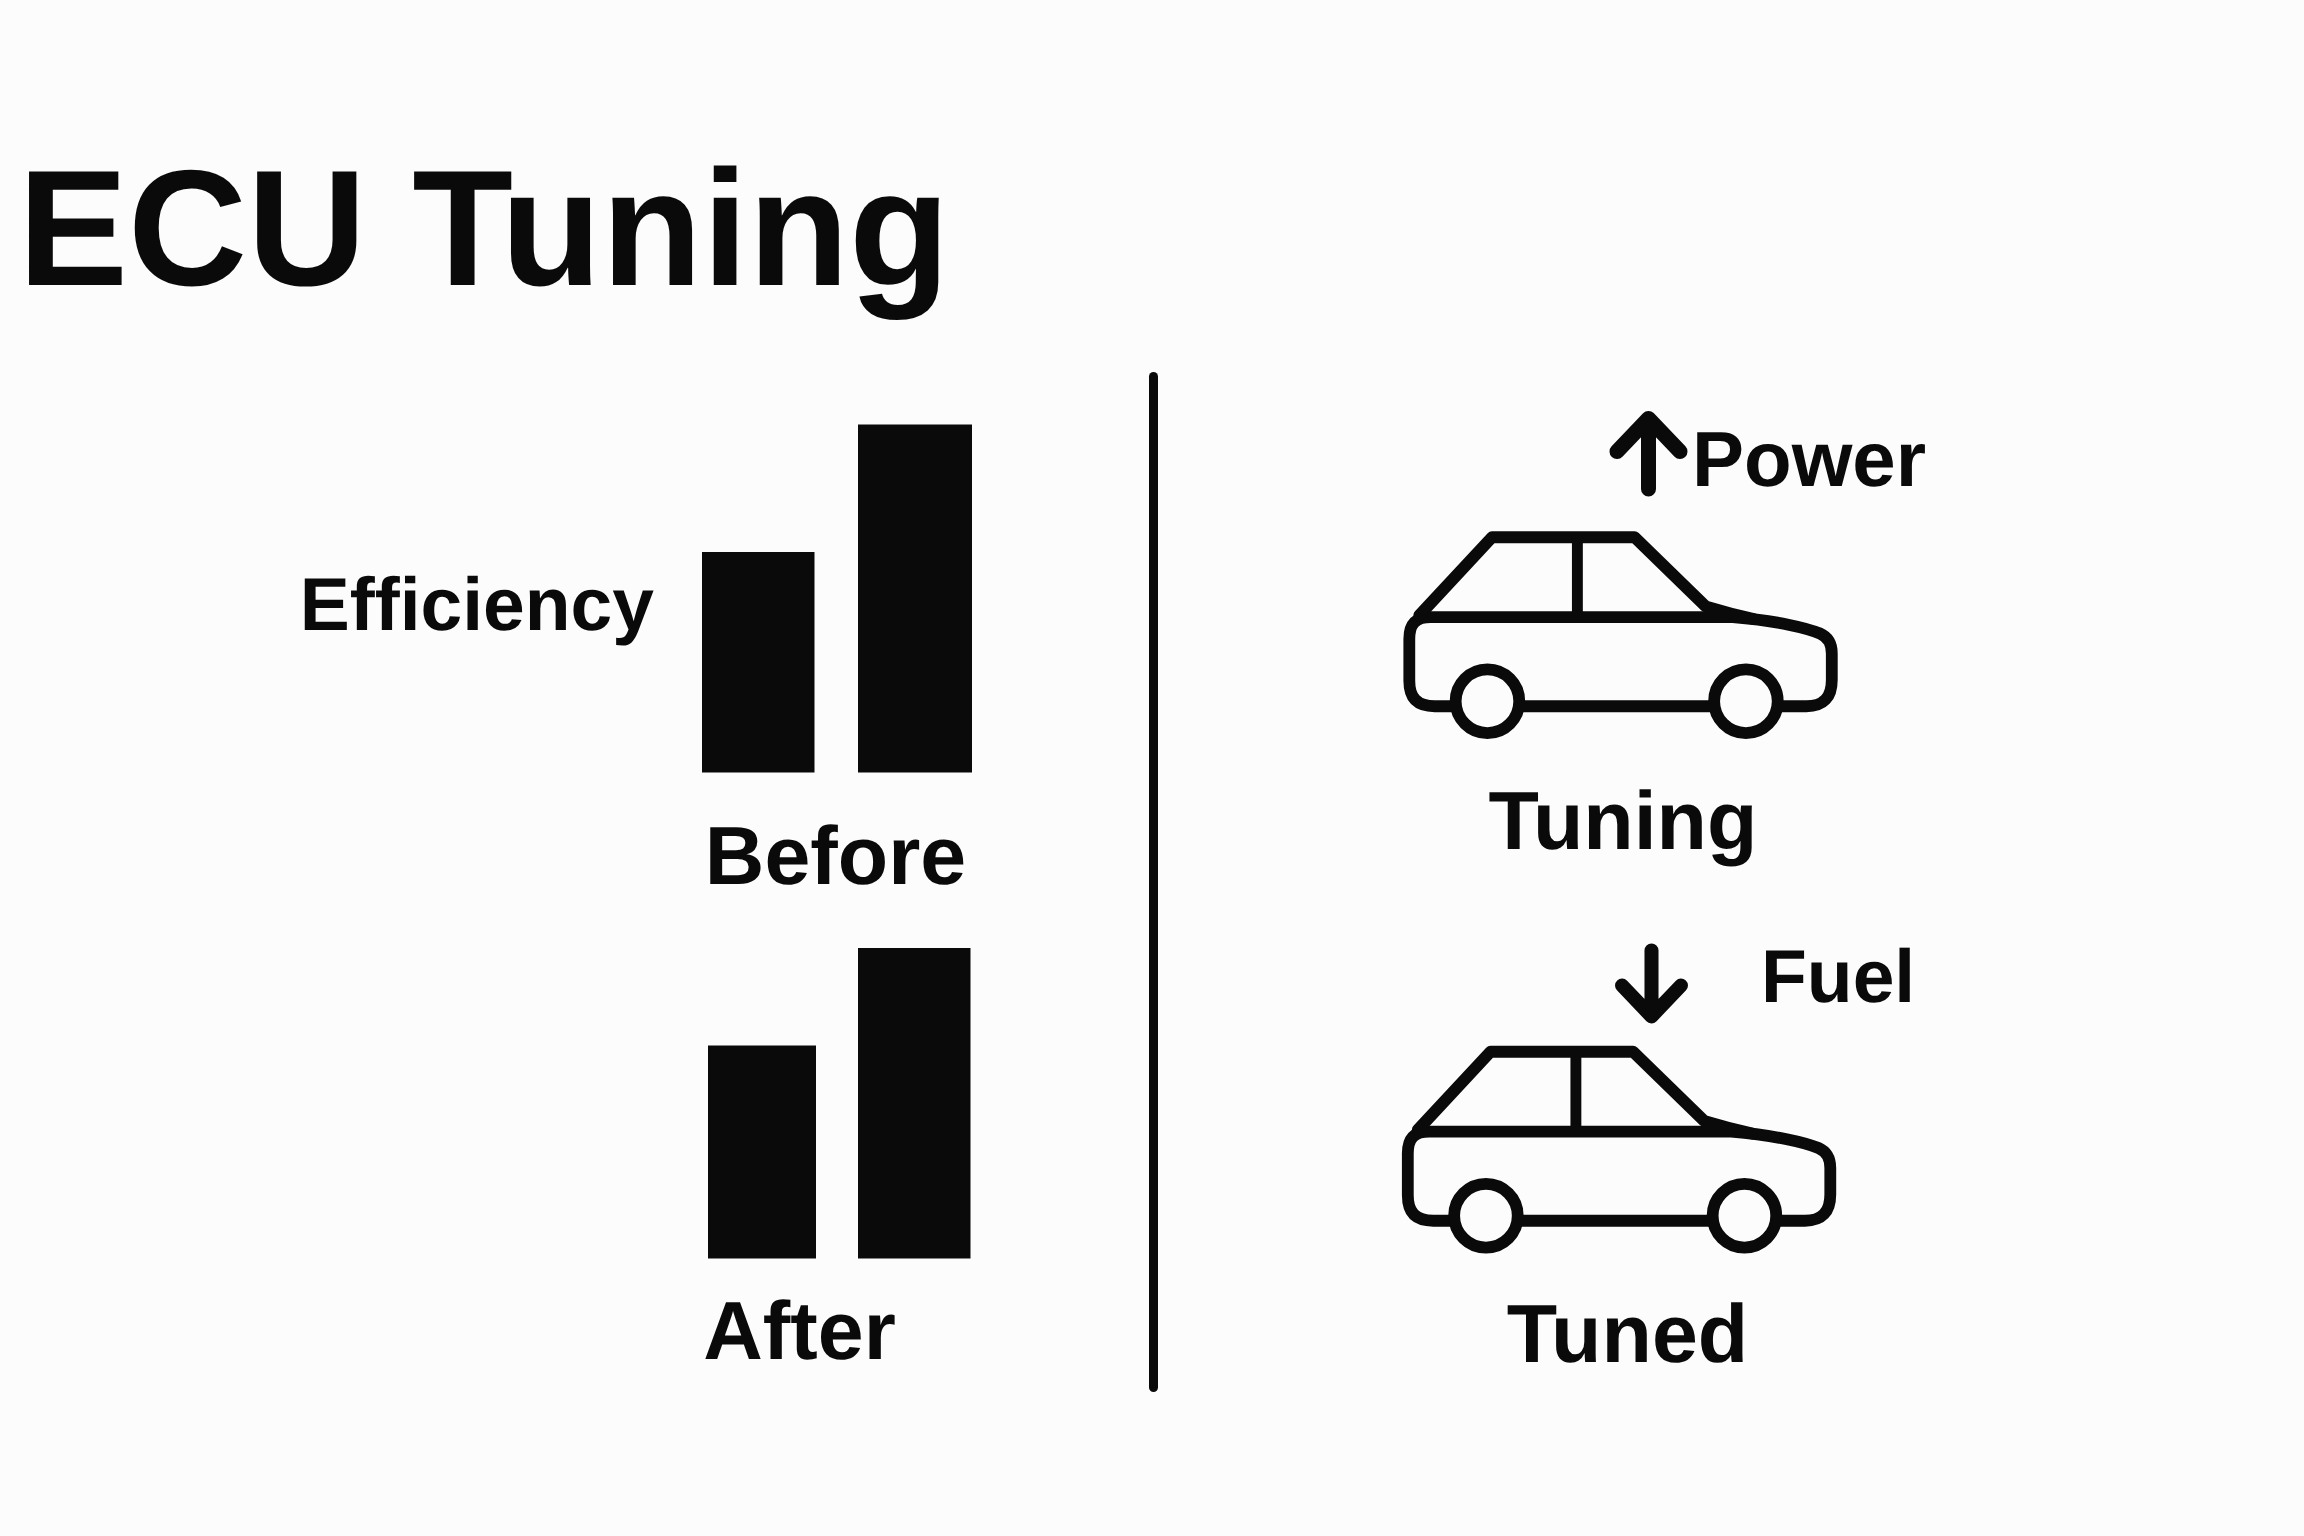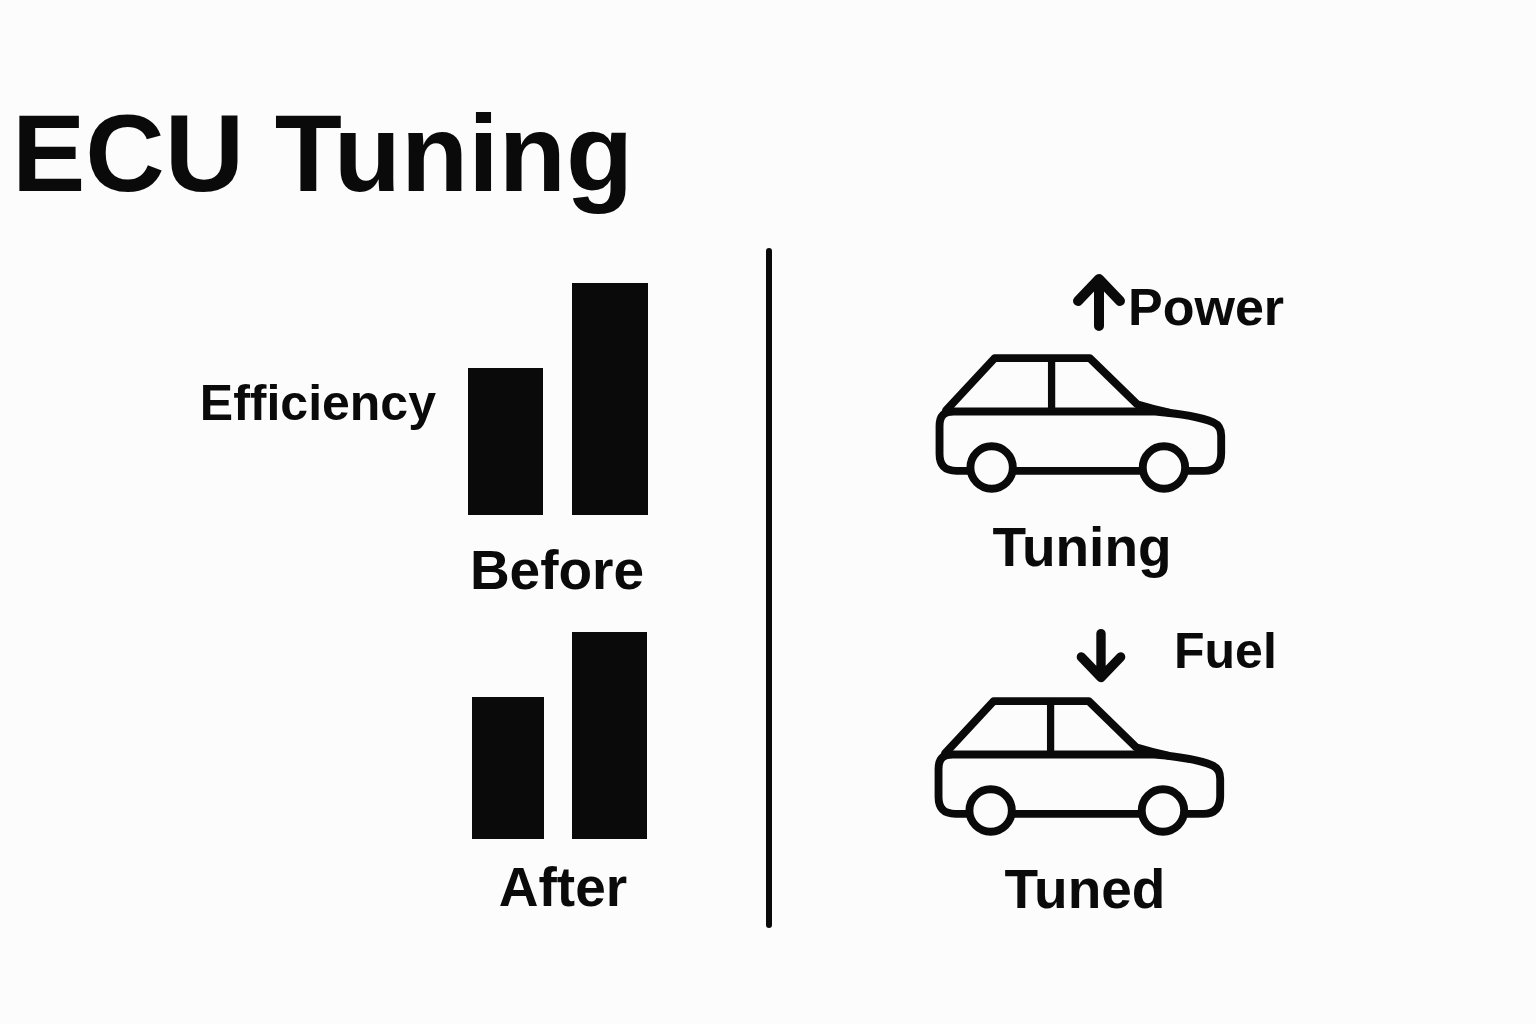--- a/index.html
+++ b/index.html
@@ -46,21 +46,21 @@
   .caption {
     position: absolute;
     width: 200px;
     text-align: center;
     font-size: 55px;
     line-height: 58px;
     font-weight: 700;
     white-space: nowrap;
   }
   .caption.before { left: 457px; top: 528px; margin-top: 13px; }
-  .caption.after  { left: 463px; top: 858px; }
+  .caption.after  { left: 433px; top: 858px; }
   .caption.stock  { left: 932px; top: 518px; width: 300px; }
   .caption.tuned  { left: 935px; top: 860px; width: 300px; }
   .divider {
     position: absolute;
     left: 766px; top: 248px;
     width: 6px; height: 680px;
     background: #0a0a0a;
     border-radius: 3px;
   }
   .arrow-icon { position: absolute; }

